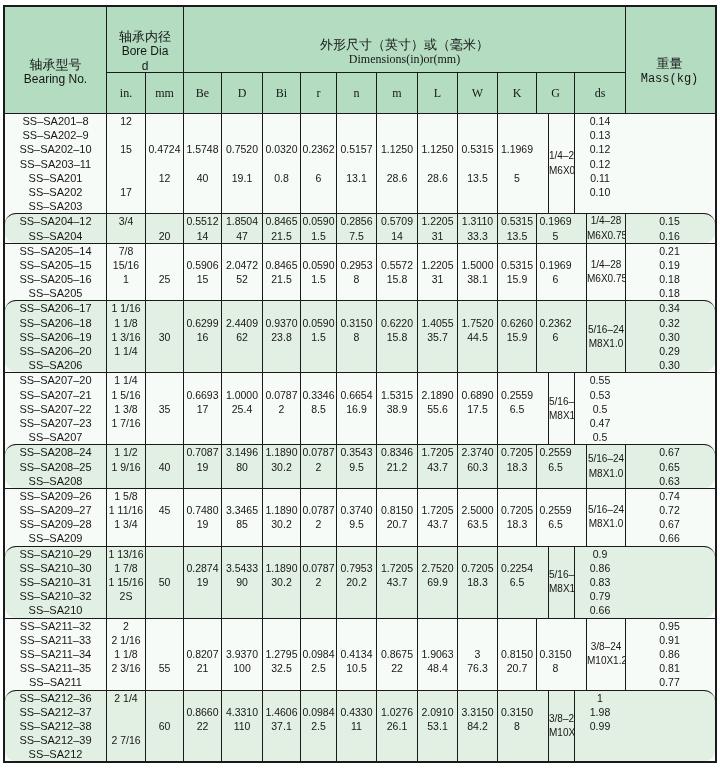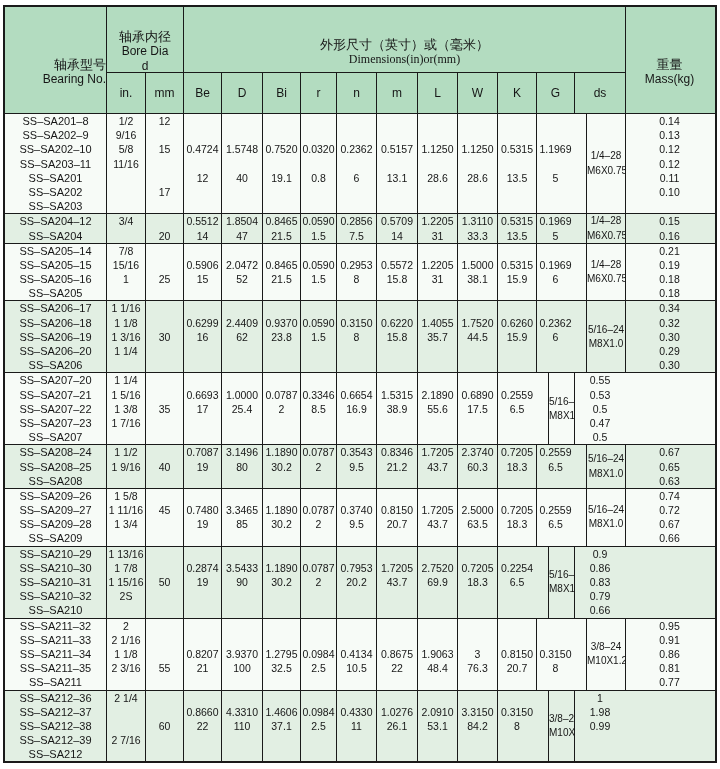--- a/index.html
+++ b/index.html
@@ -25,33 +25,33 @@
     background:var(--header-bg);
     border-bottom:1px solid var(--border);
   }
   .hc{
     display:flex;flex-direction:column;align-items:center;justify-content:center;
     text-align:center;font-size:12px;line-height:15px;
     border-left:1px solid var(--border);
     overflow:hidden;
   }
   .hc .zh{font-size:13px;margin-top:24px;}
-  .h-bearing{grid-column:1;grid-row:1/3;border-left:none;align-items:flex-end;}
+  .h-bearing{grid-column:1;grid-row:1/3;border-left:none;}
   .h-bore{grid-column:2/4;grid-row:1;border-bottom:1px solid var(--border);}
   .h-dims{grid-column:4/15;grid-row:1;border-bottom:1px solid var(--border);font-family:Liberation Serif, serif;}
-  .h-mass{grid-column:15;grid-row:1/3;}
-  .sub{grid-row:2;font-size:12px;}
+  .h-mass{grid-column:15;grid-row:1/3;font-family:Liberation Mono, monospace;}
+  .sub{grid-row:2;font-size:12px;font-family:Liberation Serif, serif;}
   .s1{grid-column:2}.s2{grid-column:3}.s3{grid-column:4}.s4{grid-column:5}
   .s5{grid-column:6}.s6{grid-column:7}.s7{grid-column:8}.s8{grid-column:9}
   .s9{grid-column:10}.s10{grid-column:11}.s11{grid-column:12}.s12{grid-column:13}
   .s13{grid-column:14}
   
   .group + .group{border-top:1px solid var(--border);}
   .band-white{background:var(--band-white);}
-  .band-green{background:var(--band-green);}
+  .band-green{background:var(--band-green);border-radius:11px;}
   .cell{
     border-left:1px solid var(--border);
     display:flex;flex-direction:column;
     overflow:hidden;
   }
   .cell:first-child{border-left:none;}
   .vcenter{justify-content:center;margin-left:12px;}
   .line{
     height:14.2px;line-height:14.2px;
     font-size:10.5px;text-align:center;white-space:nowrap;
@@ -99,29 +99,20 @@
       <div class="group band-white">
         <div class="cell col-no">
           <div class="line">SS–SA201–8</div>
           <div class="line">SS–SA202–9</div>
           <div class="line">SS–SA202–10</div>
           <div class="line">SS–SA203–11</div>
           <div class="line">SS–SA201</div>
           <div class="line">SS–SA202</div>
           <div class="line">SS–SA203</div>
         </div>
-        <div class="cell col-in">
-          <div class="line">1/2</div>
-          <div class="line">9/16</div>
-          <div class="line">5/8</div>
-          <div class="line">11/16</div>
-          <div class="line"></div>
-          <div class="line"></div>
-          <div class="line"></div>
-        </div>
         <div class="cell col-mm">
           <div class="line">12</div>
           <div class="line"></div>
           <div class="line">15</div>
           <div class="line"></div>
           <div class="line"></div>
           <div class="line">17</div>
           <div class="line"></div>
         </div>
         <div class="cell col-dim">

